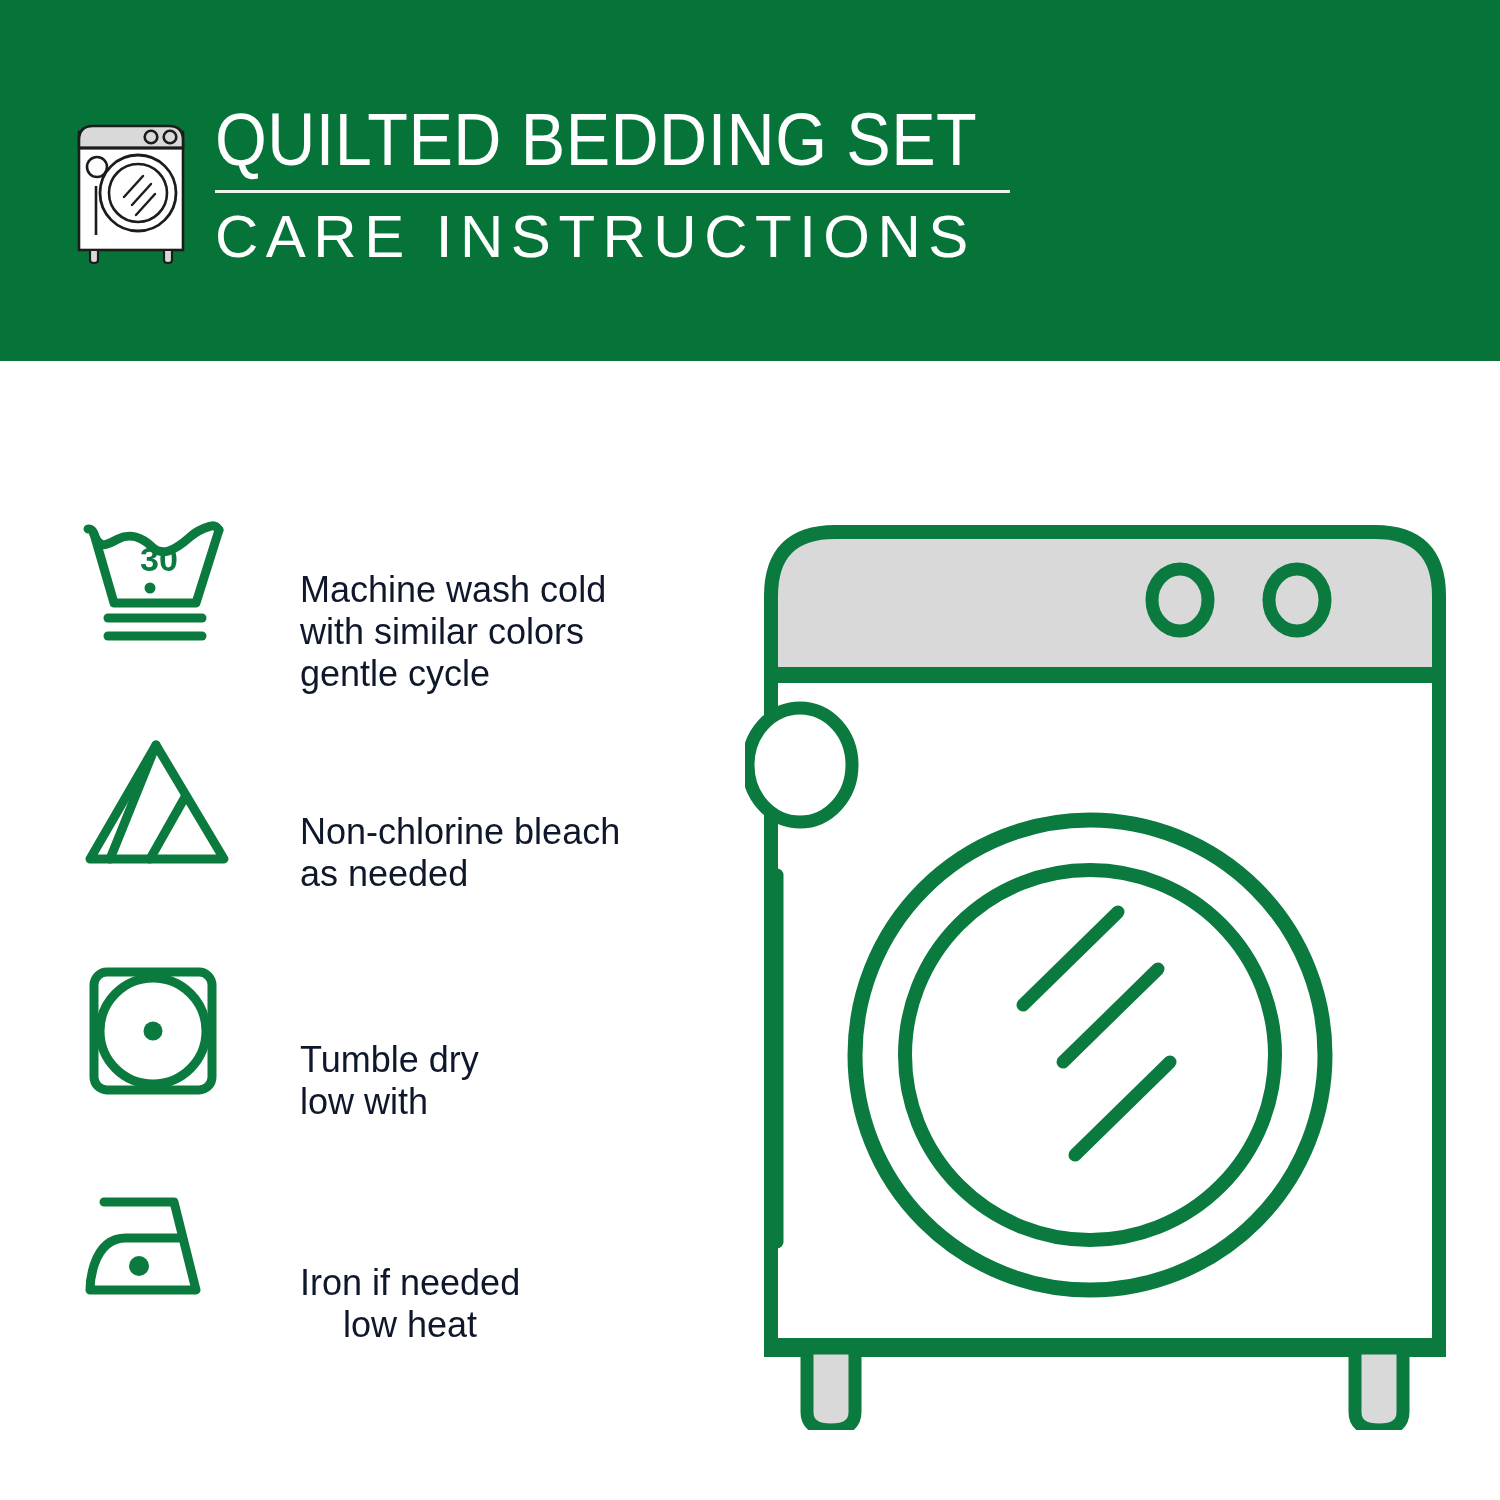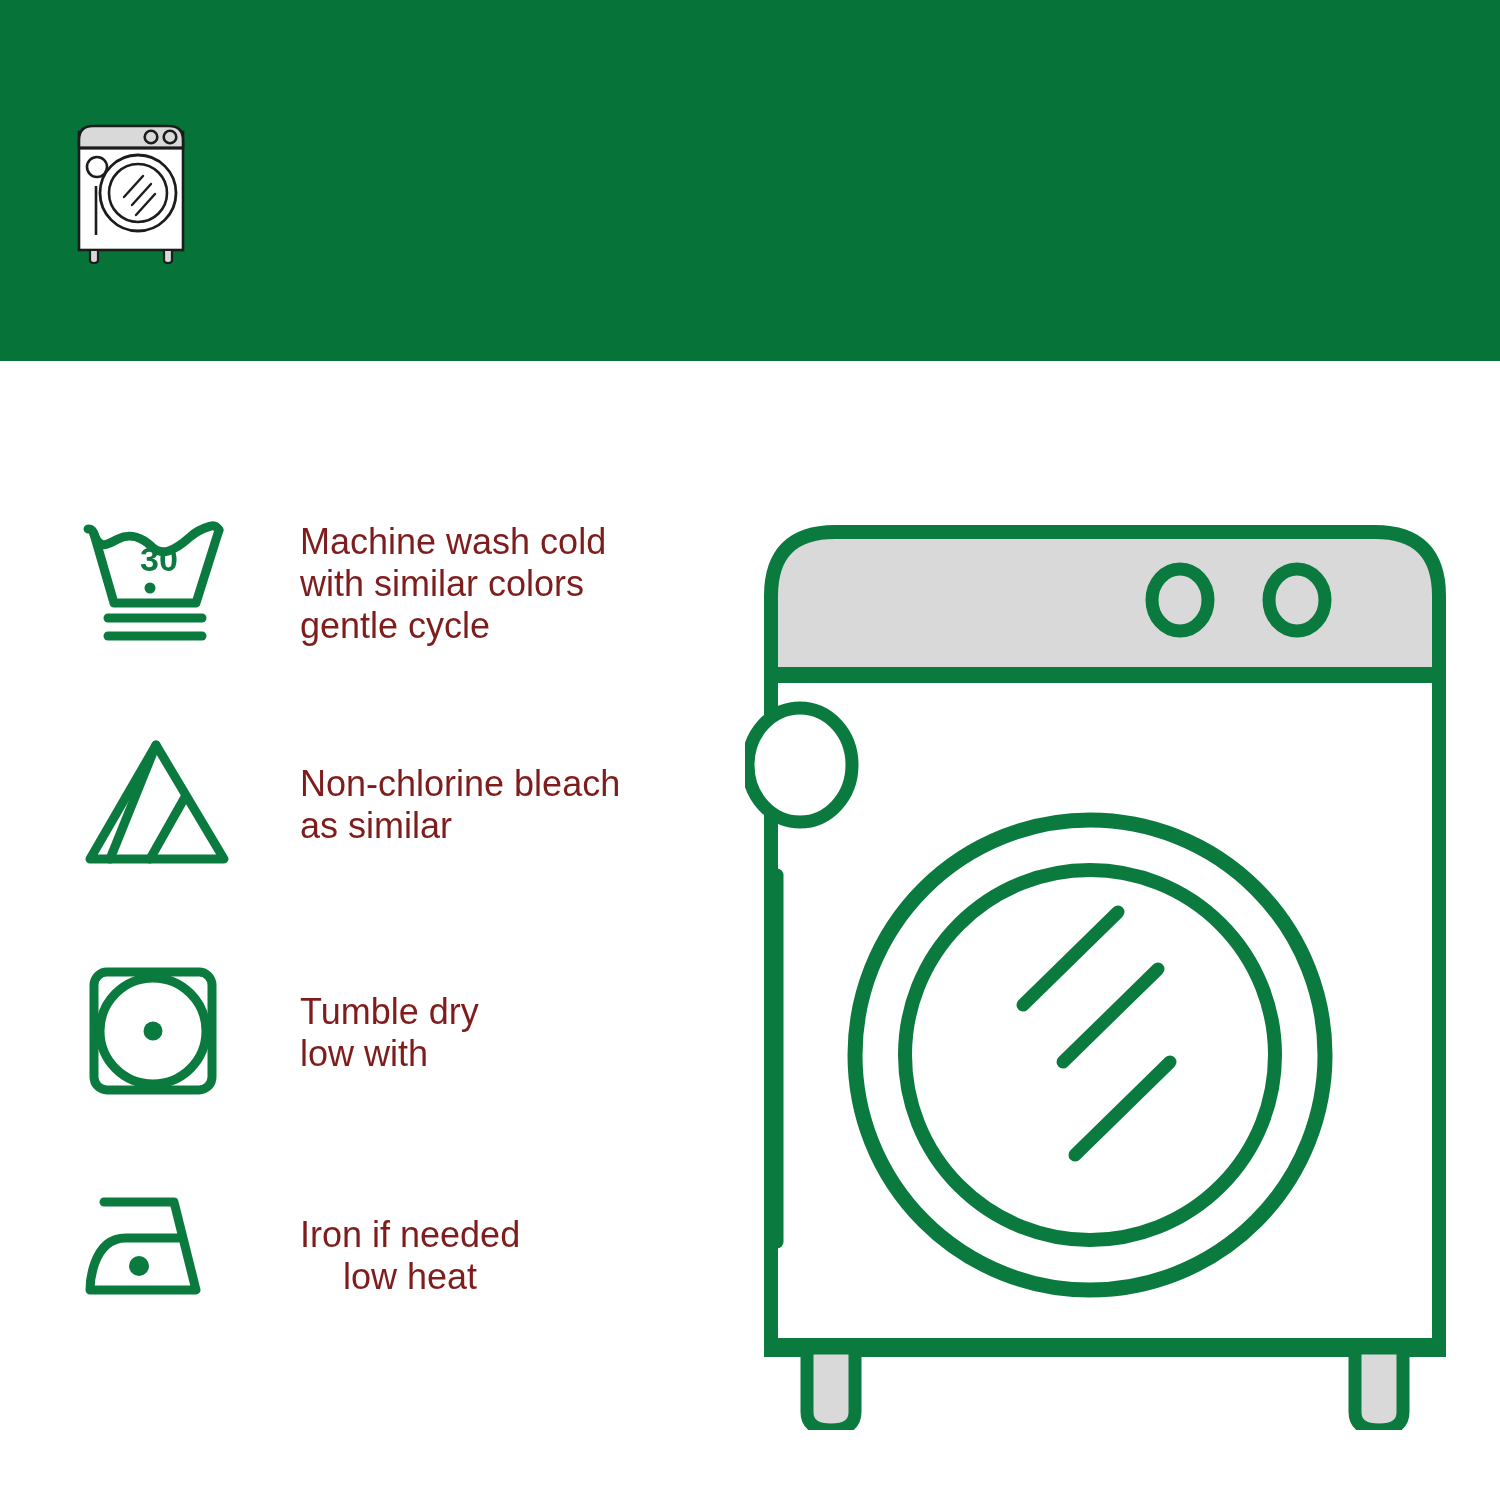--- a/index.html
+++ b/index.html
@@ -71,23 +71,24 @@
     position:absolute;
     left:78px;
     top:0;
   }
   .care-row .txt {
     position:absolute;
     left:300px;
     font-family:"Liberation Sans", sans-serif;
     font-size:36px;
     line-height:42px;
-    color:#7f1d1d;
+    color:#0f172a;
     letter-spacing:0px;
     white-space:pre-line;
+    margin-top:48px;
   }
 
   #row-wash   { top:150px; }
   #row-bleach { top:370px; }
   #row-dry    { top:600px; }
   #row-iron   { top:825px; }
 
   #row-wash   .txt { top:10px; }
   #row-bleach .txt { top:32px; }
   #row-dry    .txt { top:30px; }
@@ -126,20 +127,25 @@
         <circle cx="72" cy="89" r="29" fill="#ffffff" stroke="#1c1c1c" stroke-width="2.6"></circle>
         <line x1="58" y1="93" x2="77" y2="72" stroke="#1c1c1c" stroke-width="2.4" stroke-linecap="round"></line>
         <line x1="66" y1="101" x2="85" y2="80" stroke="#1c1c1c" stroke-width="2.4" stroke-linecap="round"></line>
         <line x1="70" y1="111" x2="89" y2="90" stroke="#1c1c1c" stroke-width="2.4" stroke-linecap="round"></line>
 
         <path d="M24 146 L24 156 Q24 159 28 159 Q32 159 32 156 L32 146 Z" fill="#d9d9d9" stroke="#1c1c1c" stroke-width="2.2"></path>
         <path d="M98 146 L98 156 Q98 159 102 159 Q106 159 106 156 L106 146 Z" fill="#d9d9d9" stroke="#1c1c1c" stroke-width="2.2"></path>
       </svg>
     </div>
 
+    <div id="header-text">
+      <div id="title">QUILTED BEDDING SET</div>
+      <div id="title-divider"></div>
+      <div id="subtitle">CARE INSTRUCTIONS</div>
+    </div>
 
   </div>
 
   <div id="care-list">
 
     <div class="care-row" id="row-wash">
       <div class="sym">
         <svg viewBox="0 0 160 140" width="160" height="140">
           <g fill="none" stroke="#0a7a3e" stroke-width="9" stroke-linecap="round" stroke-linejoin="round">
 
@@ -163,21 +169,21 @@
       <div class="sym">
         <svg viewBox="0 0 160 140" width="160" height="140">
           <g fill="none" stroke="#0a7a3e" stroke-width="9" stroke-linecap="round" stroke-linejoin="round">
             <path d="M78 14 L146 128 L12 128 Z"></path>
             <path d="M78 14 L32 128"></path>
             <path d="M107 66 L72 128"></path>
           </g>
         </svg>
       </div>
       <div class="txt">Non-chlorine bleach
-as similar</div>
+as needed</div>
     </div>
 
     <div class="care-row" id="row-dry">
       <div class="sym">
         <svg viewBox="0 0 160 140" width="160" height="140">
           <rect x="16" y="11" width="118" height="118" rx="13" ry="13" fill="none" stroke="#0a7a3e" stroke-width="9"></rect>
           <circle cx="75" cy="70" r="53" fill="none" stroke="#0a7a3e" stroke-width="9"></circle>
           <circle cx="75" cy="70" r="9.5" fill="#0a7a3e"></circle>
         </svg>
       </div>

